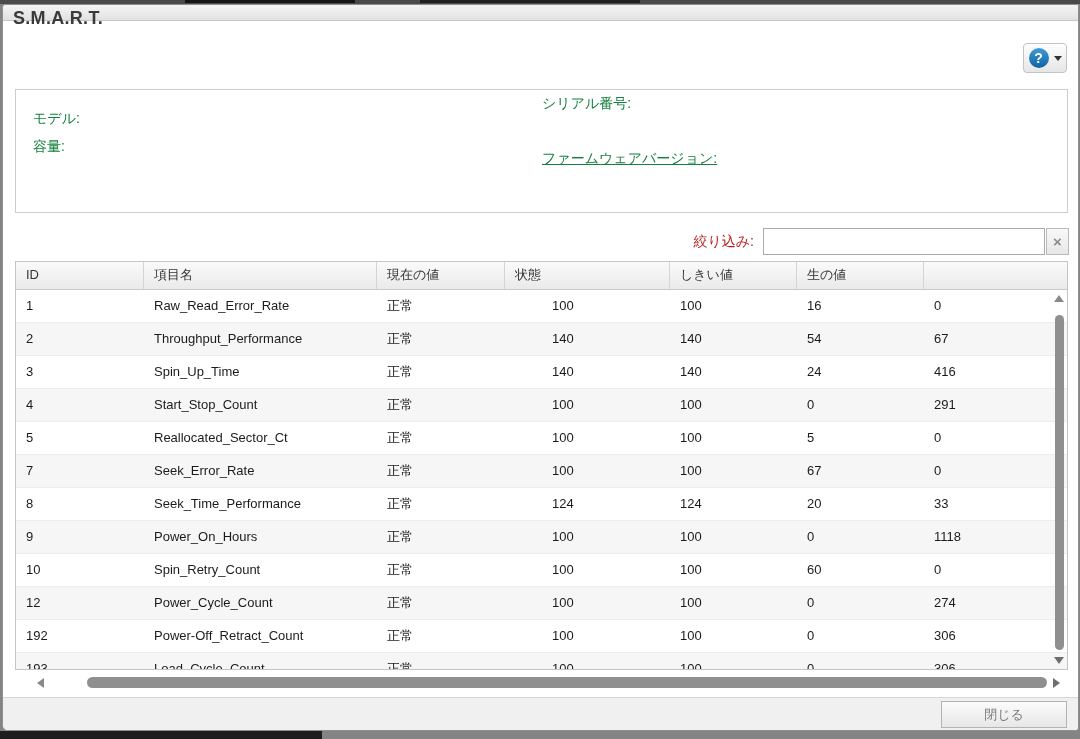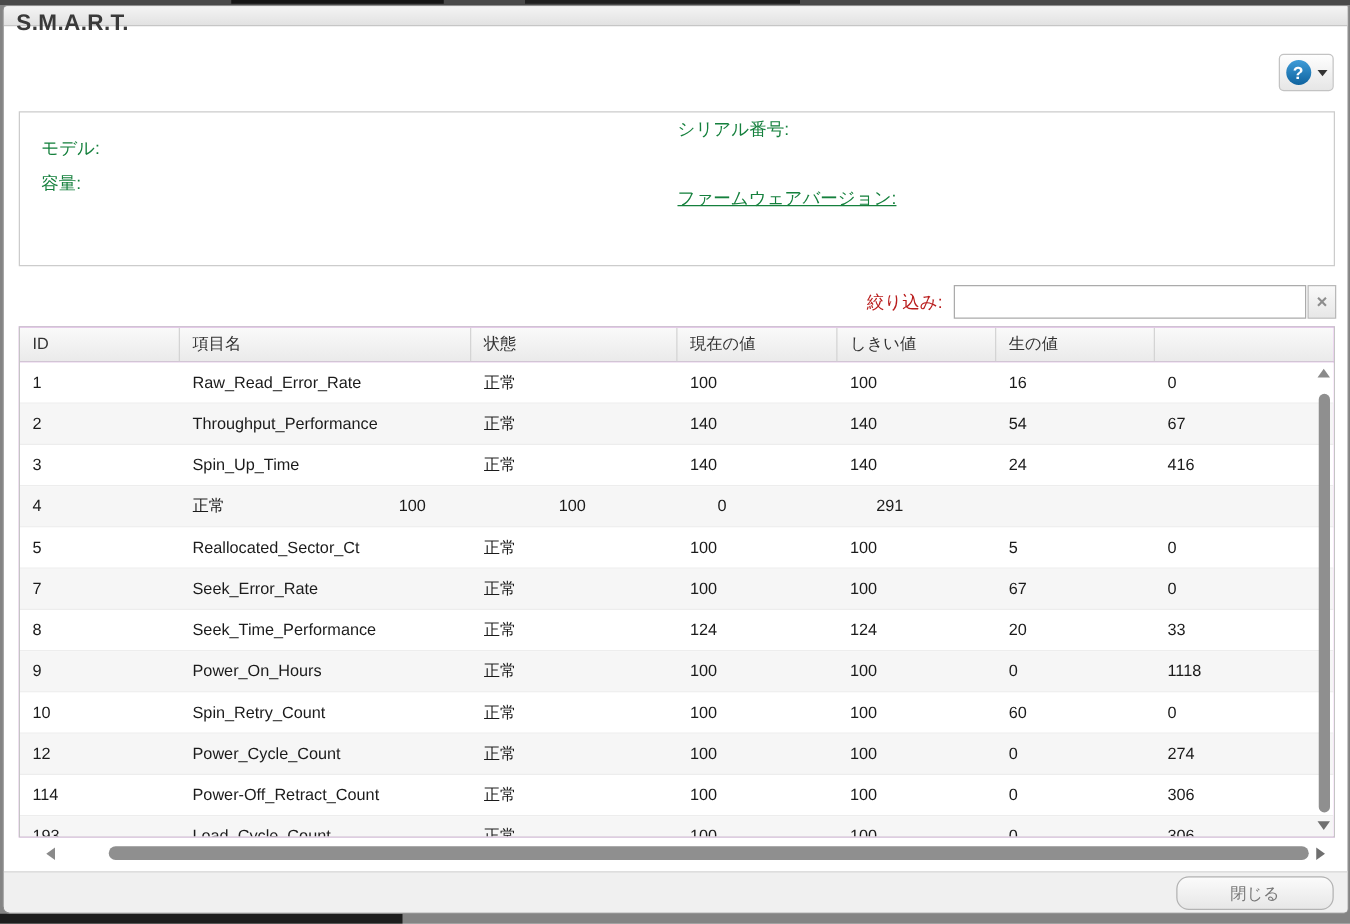--- a/index.html
+++ b/index.html
@@ -97,21 +97,21 @@
   .h-thumb { position:absolute; left:72px; top:3px; width:960px; height:11px; background:#8f8f8f; border-radius:6px; cursor:pointer; }
   .h-right { position:absolute; left:1038px; top:4px; width:0; height:0;
              border-top:5px solid transparent; border-bottom:5px solid transparent; border-left:7px solid #6f6f6f; cursor:pointer; }
 
   .footer {
     position:absolute; left:0; right:0; bottom:0; height:33px;
     background:#f0f0f0; border-top:1px solid #d7d7d7;
   }
   .close-btn {
     position:absolute; right:11px; top:3px; width:126px; height:27px;
-    border:1px solid #b3b3b3; border-radius:10px;
+    border:1px solid #b3b3b3; border-radius:0;
     background:linear-gradient(#fbfbfb,#e7e7e7);
     font-size:13px; color:#787878; text-align:center; line-height:25px; cursor:pointer;
   }
 </style>
 </head>
 <body>
 
 <div class="bg-top"></div>
 <div class="bg-top-seg1"></div>
 <div class="bg-top-seg2"></div>
@@ -138,22 +138,22 @@
   <span class="filter-label">絞り込み:</span>
   <input class="filter-input" type="text" value="" style="">
   <div class="filter-clear">
     <span>×</span>
   </div>
 
   <div class="table-wrap">
     <div class="thead">
         <div class="th col-0">ID</div>
         <div class="th col-1">項目名</div>
+        <div class="th col-3">現在の値</div>
         <div class="th col-2">状態</div>
-        <div class="th col-3">現在の値</div>
         <div class="th col-5">しきい値</div>
         <div class="th col-6">生の値</div>
         <div class="th th-spacer"></div>
       </div>
     <div class="tbody">
         <div class="tr">
           <div class="td col-0">1</div>
           <div class="td col-1">Raw_Read_Error_Rate</div>
           <div class="td col-2">正常</div>
           <div class="td col-3">100</div>
@@ -174,20 +174,21 @@
           <div class="td col-0">3</div>
           <div class="td col-1">Spin_Up_Time</div>
           <div class="td col-2">正常</div>
           <div class="td col-3">140</div>
           <div class="td col-4">140</div>
           <div class="td col-5">24</div>
           <div class="td col-6">416</div>
         </div>
         <div class="tr alt">
           <div class="td col-0">4</div>
+          <div class="td col-1">Start_Stop_Count</div>
           <div class="td col-2">正常</div>
           <div class="td col-3">100</div>
           <div class="td col-4">100</div>
           <div class="td col-5">0</div>
           <div class="td col-6">291</div>
         </div>
         <div class="tr">
           <div class="td col-0">5</div>
           <div class="td col-1 bold">Reallocated_Sector_Ct</div>
           <div class="td col-2">正常</div>
@@ -235,21 +236,21 @@
         <div class="tr alt">
           <div class="td col-0">12</div>
           <div class="td col-1">Power_Cycle_Count</div>
           <div class="td col-2">正常</div>
           <div class="td col-3">100</div>
           <div class="td col-4">100</div>
           <div class="td col-5">0</div>
           <div class="td col-6">274</div>
         </div>
         <div class="tr">
-          <div class="td col-0">114</div>
+          <div class="td col-0">192</div>
           <div class="td col-1">Power-Off_Retract_Count</div>
           <div class="td col-2">正常</div>
           <div class="td col-3">100</div>
           <div class="td col-4">100</div>
           <div class="td col-5">0</div>
           <div class="td col-6">306</div>
         </div>
         <div class="tr alt">
           <div class="td col-0">193</div>
           <div class="td col-1">Load_Cycle_Count</div>

